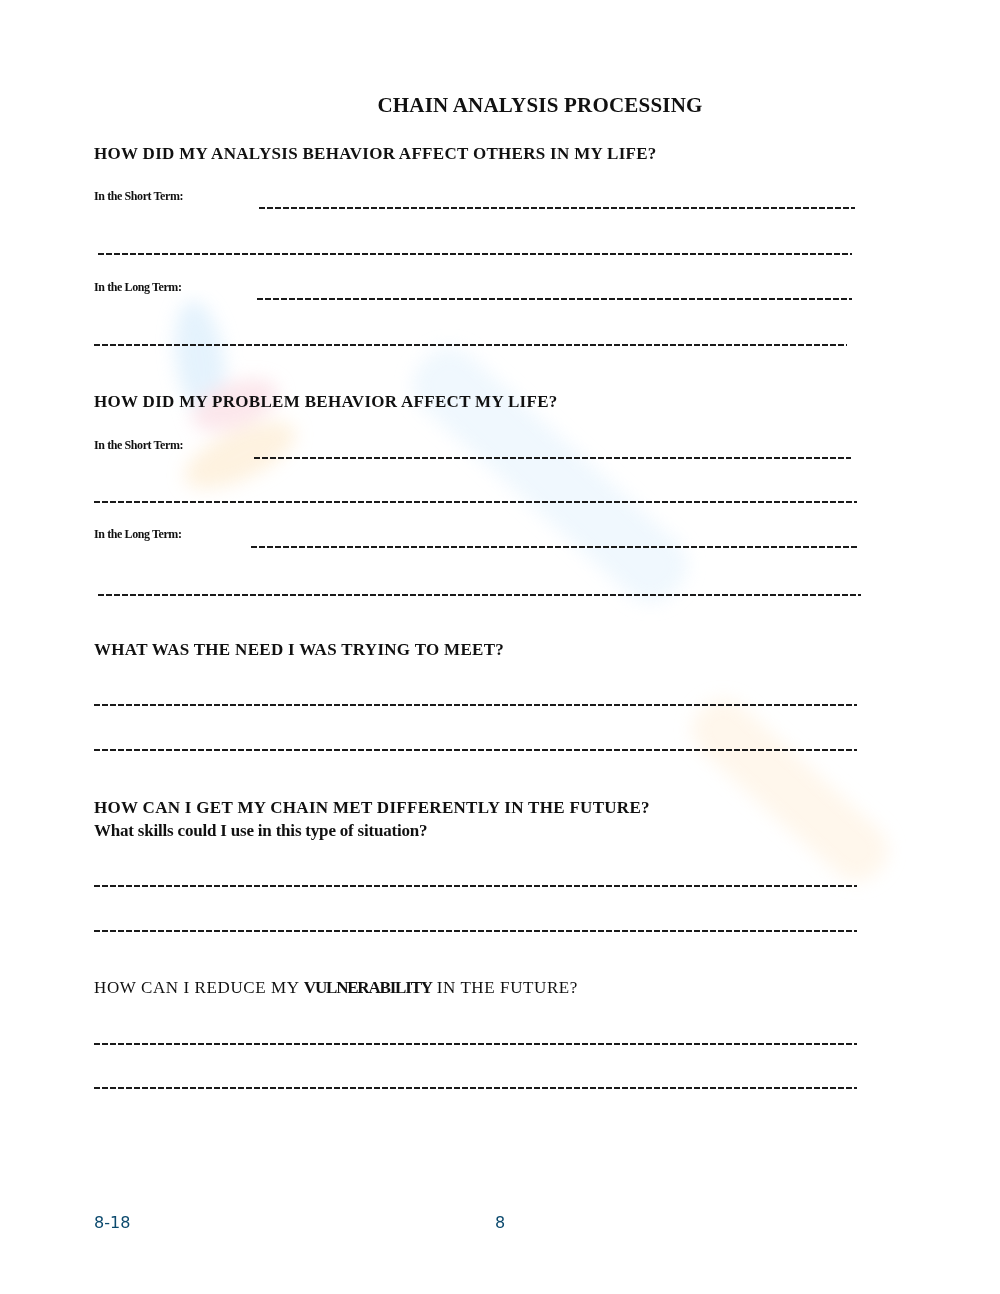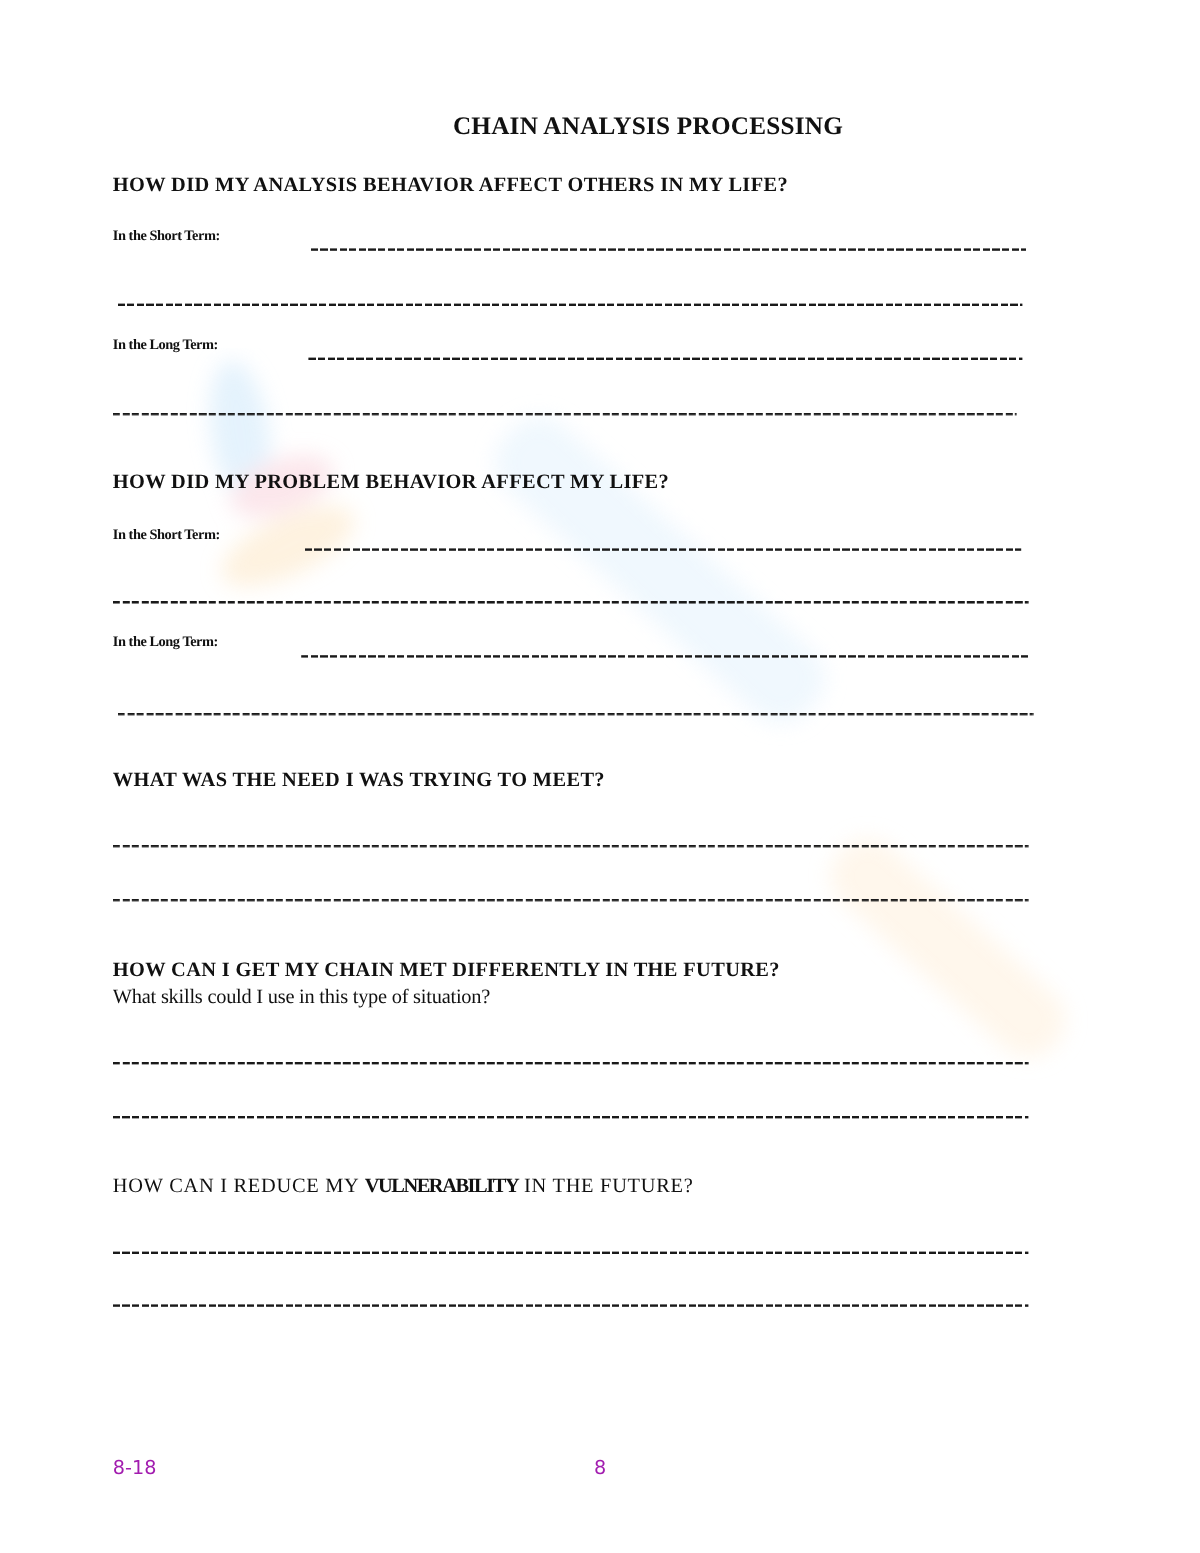--- a/index.html
+++ b/index.html
@@ -35,41 +35,41 @@
     }
     .heading {
       font-weight: bold;
       font-size: 17px;
       left: 94px;
       letter-spacing: 0.3px;
     }
     .heading .light { font-weight: normal; letter-spacing: 0.6px; }
     .heading .tight { font-weight: bold; letter-spacing: -1.2px; }
     .subheading {
-      font-weight: normal;
+      font-weight: bold;
       font-size: 17px;
       left: 94px;
       letter-spacing: -0.2px;
     }
     .label {
       font-weight: bold;
       font-size: 12px;
       left: 94px;
       letter-spacing: -0.4px;
     }
     .line {
       position: absolute;
       z-index: 1;
       height: 2px;
       background-image: repeating-linear-gradient(to right, #1a1a1a 0, #1a1a1a 6px, transparent 6px, transparent 8px);
     }
     .footer {
       font-family: "DejaVu Sans", "Liberation Sans", sans-serif;
       font-size: 16px;
-      color: #a21caf;
+      color: #0c4a6e;
       top: 1213px;
     }
   </style>
 </head>
 <body>
 
 <svg class="watermark" viewBox="0 0 760 700" xmlns="http://www.w3.org/2000/svg">
   <defs>
     <filter id="blur" x="-20%" y="-20%" width="140%" height="140%">
       <feGaussianBlur stdDeviation="9"></feGaussianBlur>

